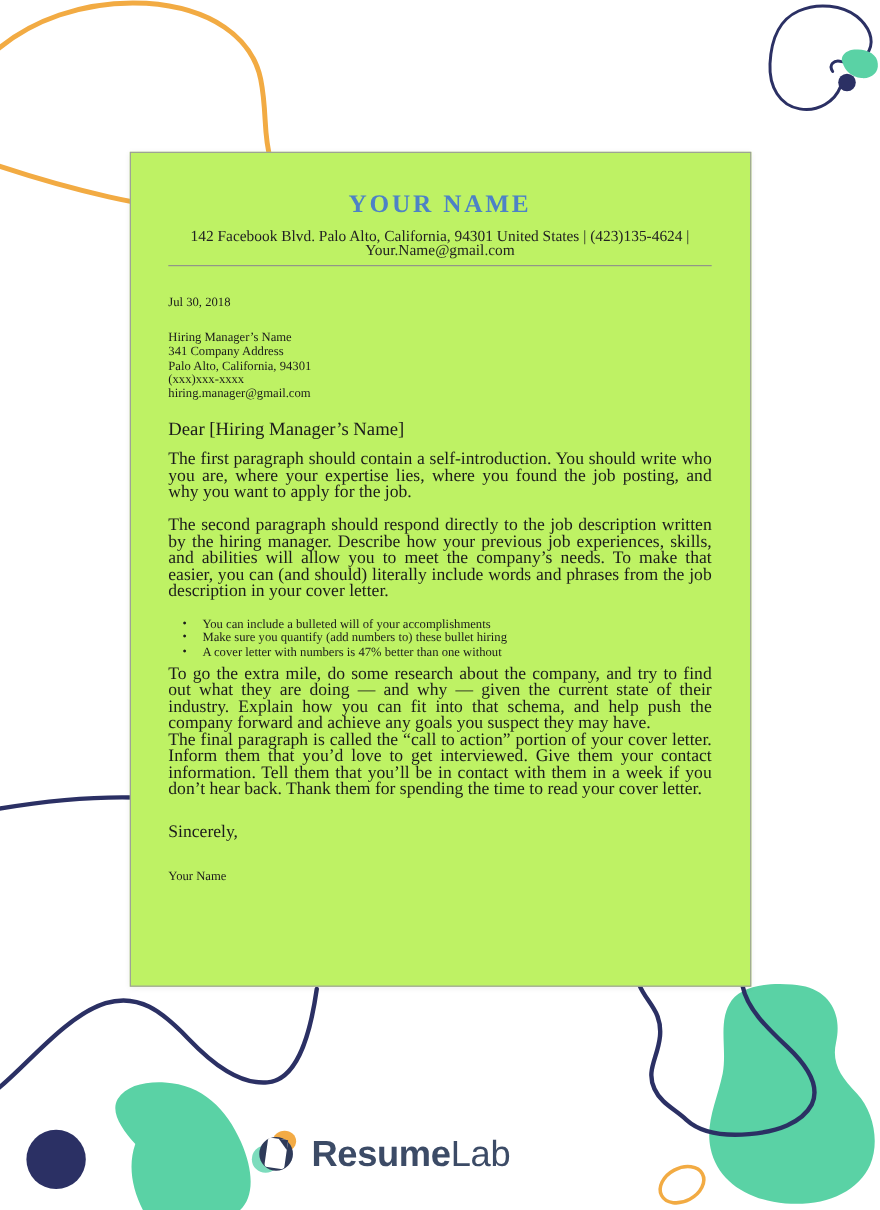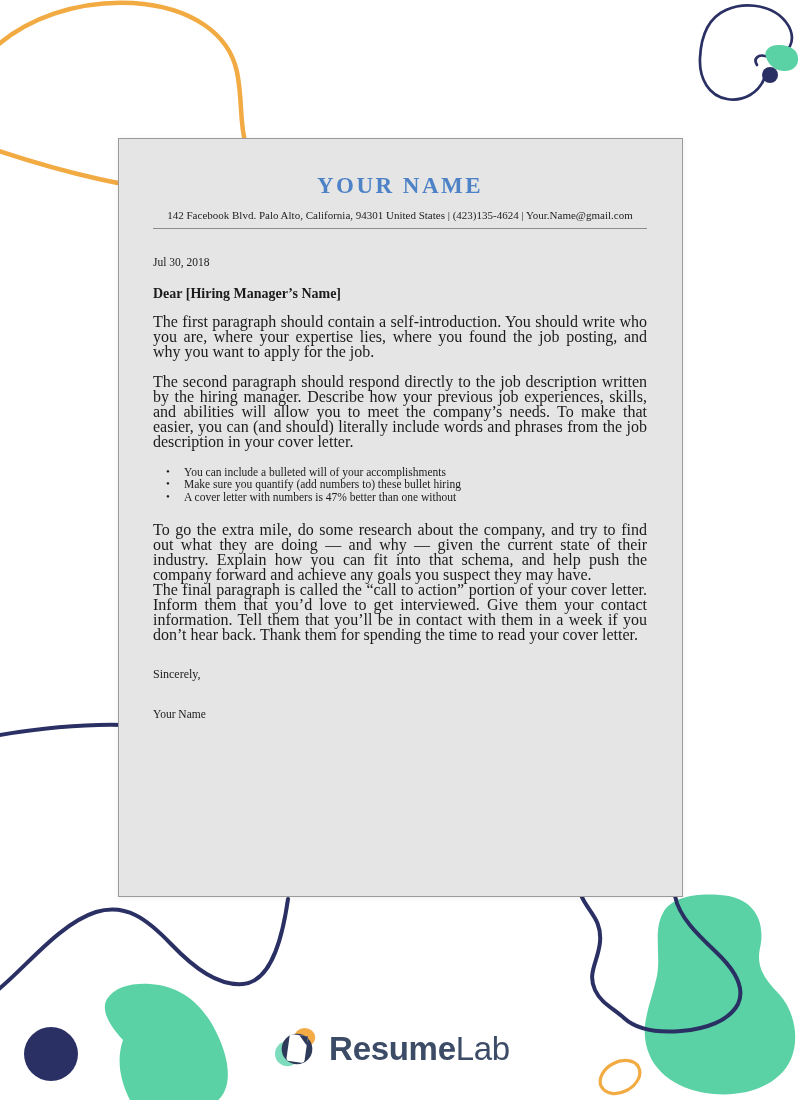--- a/index.html
+++ b/index.html
@@ -5,48 +5,48 @@
   html,body{margin:0;padding:0;}
   body{
     width:800px;height:1100px;position:relative;overflow:hidden;
     background:#ffffff;font-family:"Liberation Serif",serif;
   }
   .decor{position:absolute;left:0;top:0;z-index:0;}
 
   
   .letter{
     position:absolute;left:118px;top:138px;width:565px;height:759px;
-    box-sizing:border-box;background:#e5e5e5;border:1px solid #9b9b9b;
+    box-sizing:border-box;background:#bef264;border:1px solid #9b9b9b;
     box-shadow:0 1px 6px rgba(0,0,0,.07);
     padding:0 35px 0 34px;z-index:2;color:#1b1b1b;
   }
   .letter-name{
     margin:34px 0 0 0;text-align:center;font-size:23px;line-height:26px;
     font-weight:bold;letter-spacing:2.5px;color:#4d82c6;
   }
-  .contact-line{margin-top:10px;text-align:center;font-size:11px;line-height:13px;color:#222;}
+  .contact-line{margin-top:10px;text-align:center;font-size:14px;line-height:13px;color:#222;}
   .rule{border:none;border-top:1px solid #8c8c8c;margin:6px 0 0 0;}
   .date-line{margin:26px 0 0 0;font-size:11.5px;line-height:14px;}
   .recipient{margin-top:19px;font-size:11.5px;line-height:12.8px;}
-  .salutation{margin:18px 0 0 0;font-size:14px;line-height:14px;font-weight:bold;}
+  .salutation{margin:18px 0 0 0;font-size:17px;line-height:14px;}
   .para{margin:0;font-size:16px;line-height:15px;text-align:justify;}
   .p1{margin-top:13px;}
   .p2{margin-top:15px;font-family:Liberation Serif, serif;}
-  .p3{margin-top:19px;}
+  .p3{margin-top:6px;}
   .p4{}
   .bullets{margin:17px 0 0 0;padding:0;list-style:none;font-size:11.5px;line-height:12.4px;}
   .bullets li{padding-left:31px;position:relative;}
   .bullets .dot{position:absolute;left:13px;top:-1px;font-size:11px;}
-  .closing{margin:25px 0 0 0;font-size:12px;line-height:14px;}
+  .closing{margin:25px 0 0 0;font-size:16px;line-height:14px;}
   .signature{margin:26px 0 0 0;font-size:11.5px;line-height:14px;}
 
   
   .brand{
     position:absolute;left:0;top:1026px;width:692px;z-index:2;
-    display:flex;align-items:center;justify-content:center;gap:9px;padding-left:46px;
+    display:flex;align-items:center;justify-content:center;gap:9px;
   }
   .brand-text{
     font-family:"Liberation Sans",sans-serif;font-size:33px;color:#3c4b66;
     letter-spacing:-0.3px;line-height:46px;
   }
   .brand-text .bold{font-weight:700;}
   .brand-text .light{font-weight:400;}
 </style>
 </head>
 <body>
@@ -91,20 +91,27 @@
   <ellipse cx="620" cy="1077" rx="21" ry="15" transform="rotate(-28 620 1077)" fill="none" stroke="#f2ab43" stroke-width="3.2"></ellipse>
 </svg>
 
 <div class="letter">
   <h1 class="letter-name">YOUR NAME</h1>
   <div class="contact-line">142 Facebook Blvd. Palo Alto, California, 94301 United States | (423)135-4624 | Your.Name@gmail.com</div>
   <hr class="rule">
 
   <p class="date-line">Jul 30, 2018</p>
 
+  <div class="recipient">
+    <div>Hiring Manager’s Name</div>
+    <div>341 Company Address</div>
+    <div>Palo Alto, California, 94301</div>
+    <div>(xxx)xxx-xxxx</div>
+    <div>hiring.manager@gmail.com</div>
+  </div>
 
   <p class="salutation">Dear [Hiring Manager’s Name]</p>
 
   <p class="para p1">The first paragraph should contain a self-introduction. You should write who you are, where your expertise lies, where you found the job posting, and why you want to apply for the job.</p>
 
   <p class="para p2">The second paragraph should respond directly to the job description written by the hiring manager. Describe how your previous job experiences, skills, and abilities will allow you to meet the company’s needs. To make that easier, you can (and should) literally include words and phrases from the job description in your cover letter.</p>
 
   <ul class="bullets">
     <li>
       <span class="dot">•</span>

